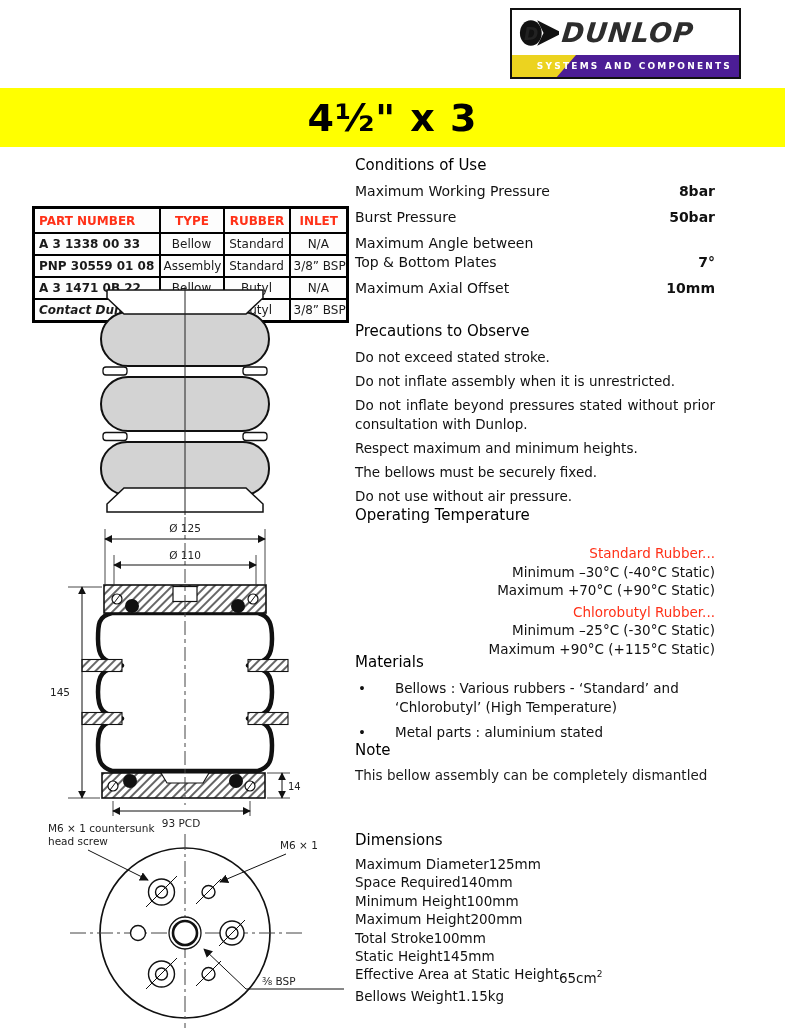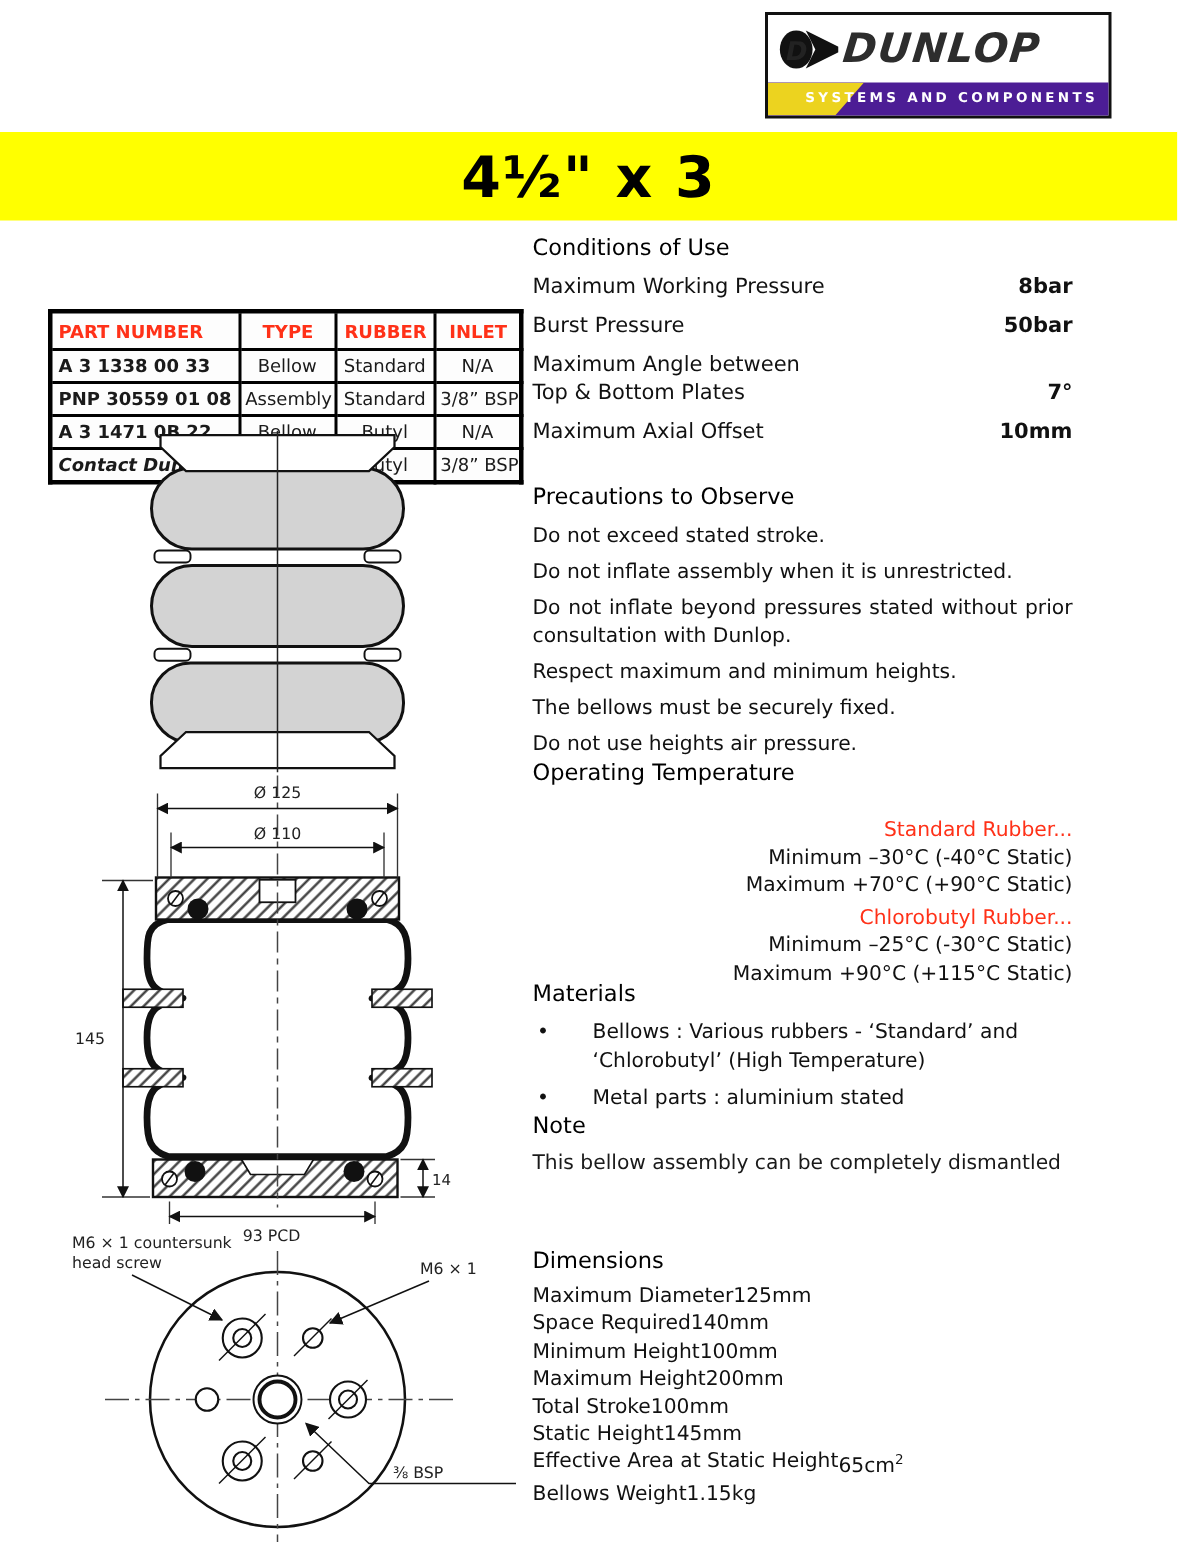--- a/index.html
+++ b/index.html
@@ -146,21 +146,21 @@
     </div>
   </div>
 
   <div class="sec" style="top:322px;">
     <h3>Precautions to Observe</h3>
     <p class="pre">Do not exceed stated stroke.</p>
     <p class="pre">Do not inflate assembly when it is unrestricted.</p>
     <p class="pre just">Do not inflate beyond pressures stated without prior consultation with Dunlop.</p>
     <p class="pre">Respect maximum and minimum heights.</p>
     <p class="pre">The bellows must be securely fixed.</p>
-    <p class="pre">Do not use heights air pressure.</p>
+    <p class="pre">Do not use without air pressure.</p>
   </div>
 
   <div class="sec" style="top:506px;">
     <h3 style="margin-bottom:20px">Operating Temperature</h3>
     <p class="tline red">Standard Rubber...</p>
     <p class="tline">Minimum  –30°C (-40°C Static)</p>
     <p class="tline">Maximum +70°C (+90°C Static)</p>
     <p class="tline red tname">Chlorobutyl Rubber...</p>
     <p class="tline">Minimum  –25°C (-30°C Static)</p>
     <p class="tline">Maximum +90°C (+115°C Static)</p>

